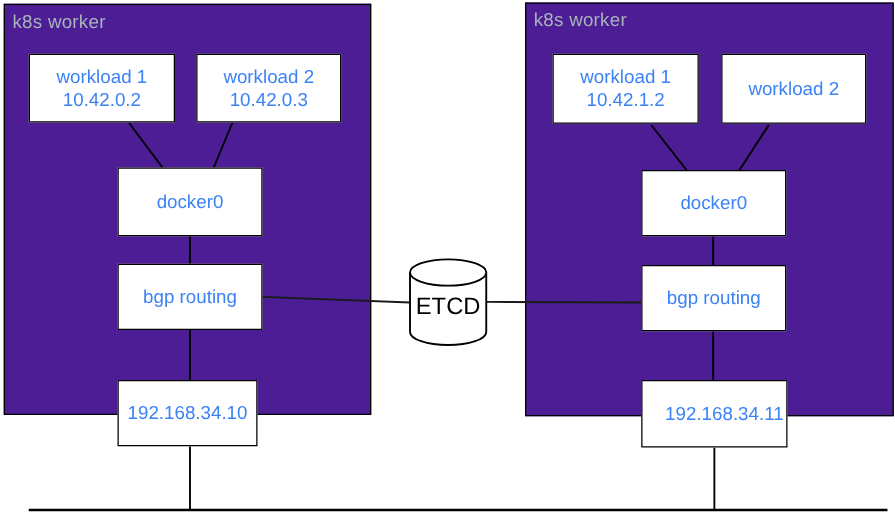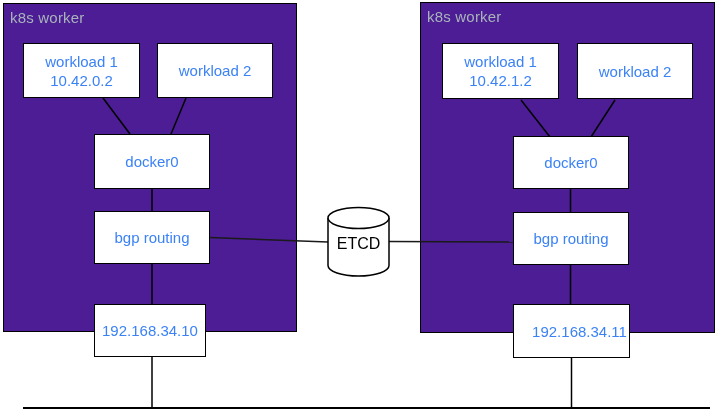--- a/index.html
+++ b/index.html
@@ -67,21 +67,21 @@
   .n-r-dk  { left: 513px; top: 136px; width: 116px; height: 53px; }
   .n-r-bgp { left: 513px; top: 212px; width: 116px; height: 53px; }
   .n-r-ip  { left: 513px; top: 304px; width: 117px; height: 54px; padding-left: 16px; }
 
   .etcd-label {
     position: absolute;
     left: 328px;
     top: 235px;
     width: 61px;
     text-align: center;
-    font-size: 16px;
+    font-size: 19px;
     color: #000000;
     z-index: 4;
   }
 </style>
 </head>
 <body>
 
 <div class="canvas">
 
   <div class="worker worker-left">
@@ -115,20 +115,21 @@
       <ellipse cx="358.5" cy="218" rx="30.5" ry="10.5" fill="#ffffff" stroke="#000000" stroke-width="1.5"></ellipse>
     </g>
   </svg>
 
   <div class="node n-l-wl1">
     <span>workload 1</span>
     <span>10.42.0.2</span>
   </div>
   <div class="node n-l-wl2">
     <span>workload 2</span>
+    <span>10.42.0.3</span>
   </div>
   <div class="node n-l-dk">
     <span>docker0</span>
   </div>
   <div class="node n-l-bgp">
     <span>bgp routing</span>
   </div>
   <div class="node n-l-ip">
     <span>192.168.34.10</span>
   </div>

